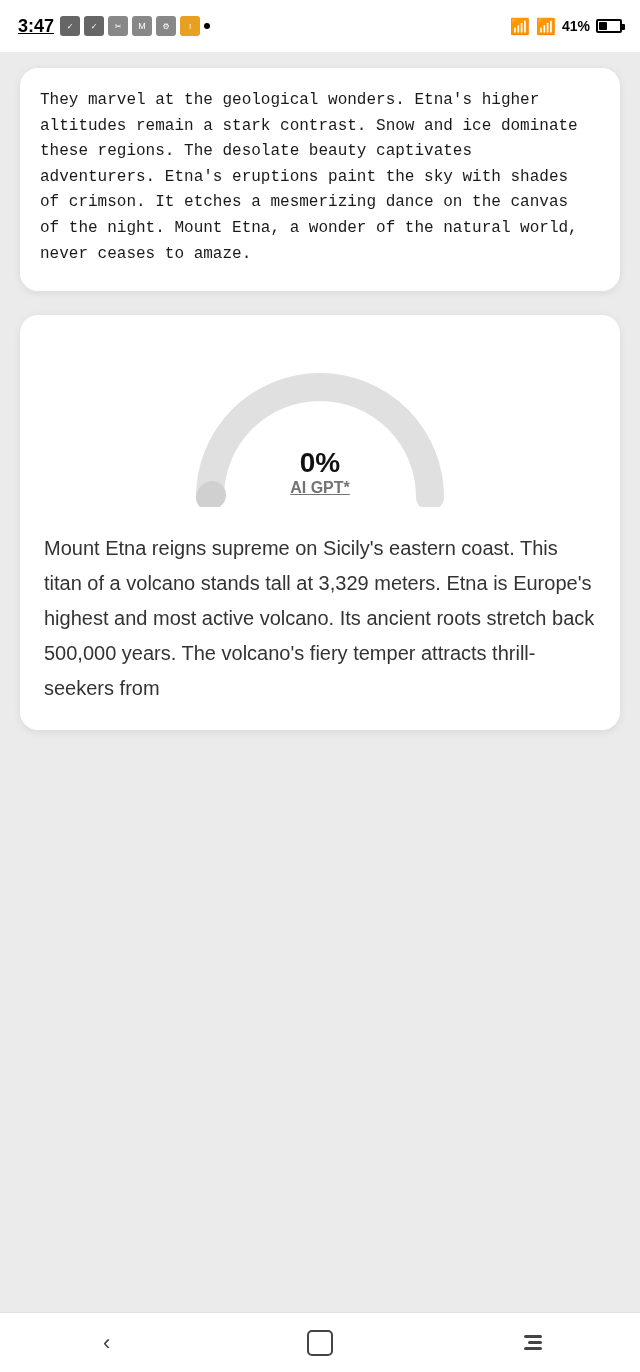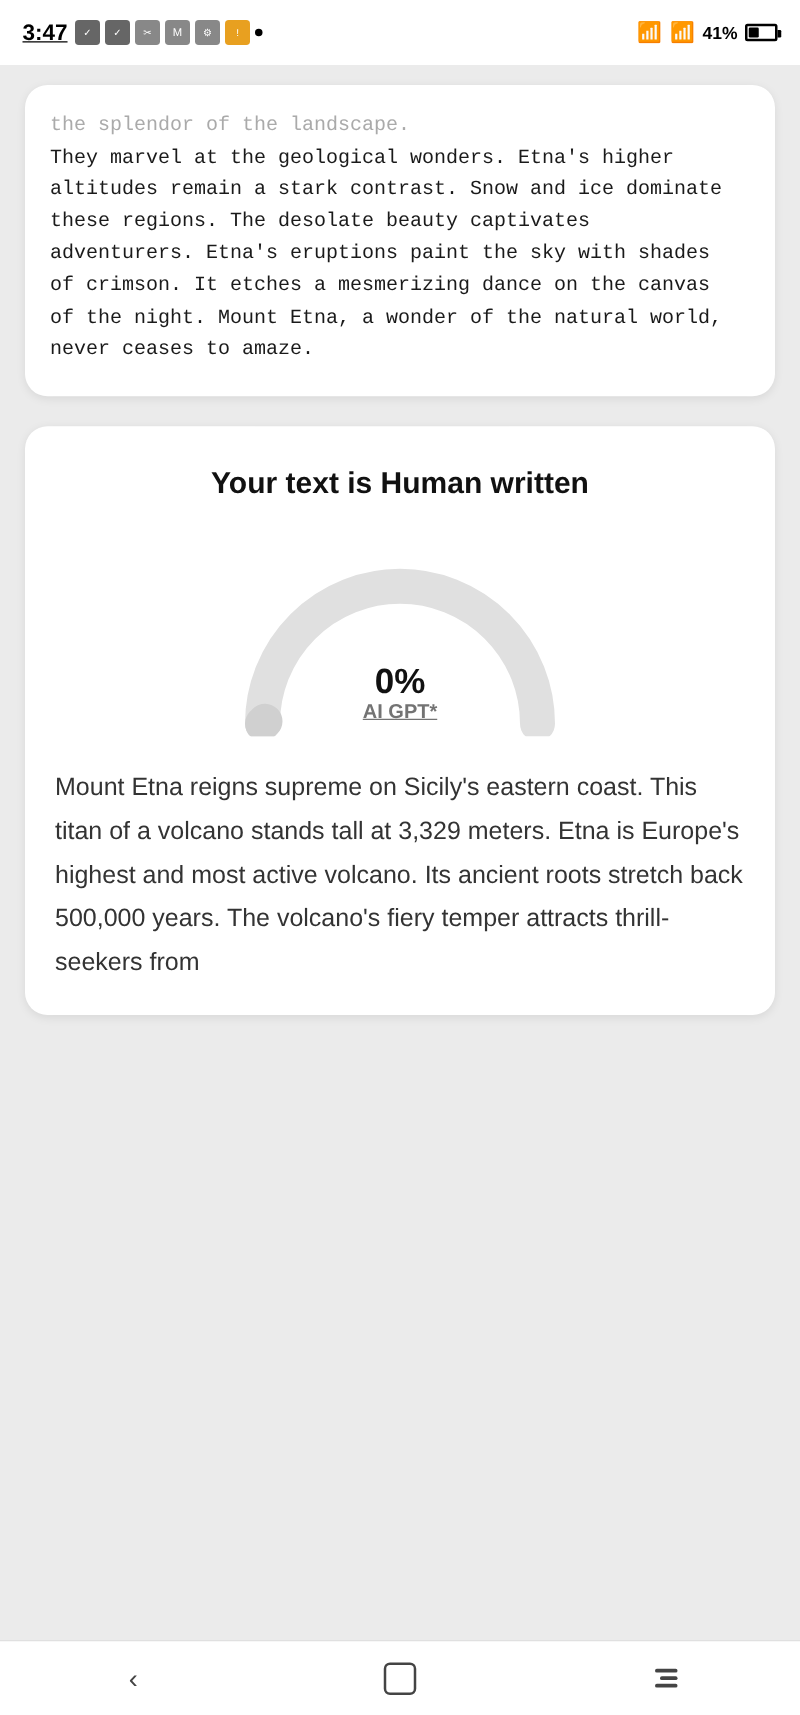--- a/index.html
+++ b/index.html
@@ -292,27 +292,25 @@
     <div class="battery-icon">
       <div class="battery-fill"></div>
     </div>
   </div>
 </div>
 
 <div class="page-bg">
 
   <div class="card">
     <div class="text-display-area">
-      <div class="text-faded-top">the splendor of the landscape.</div>
       <div>They marvel at the geological wonders. Etna's higher altitudes remain a stark contrast. Snow and ice dominate these regions. The desolate beauty captivates adventurers. Etna's eruptions paint the sky with shades of crimson. It etches a mesmerizing dance on the canvas of the night. Mount Etna, a wonder of the natural world, never ceases to amaze.</div>
     </div>
   </div>
 
   <div class="result-card">
-    <div class="result-title">Your text is Human written</div>
 
     <div class="gauge-container">
       <svg class="gauge-svg" viewBox="0 0 280 160">
 
         <path d="M 30 150 A 110 110 0 0 1 250 150" fill="none" stroke="#e0e0e0" stroke-width="28" stroke-linecap="round"></path>
 
         <path d="M 30 150 A 110 110 0 0 1 32 148" fill="none" stroke="#d0d0d0" stroke-width="28" stroke-linecap="round"></path>
       </svg>
       <div class="gauge-center-text">
         <span class="gauge-percent">0%</span>

